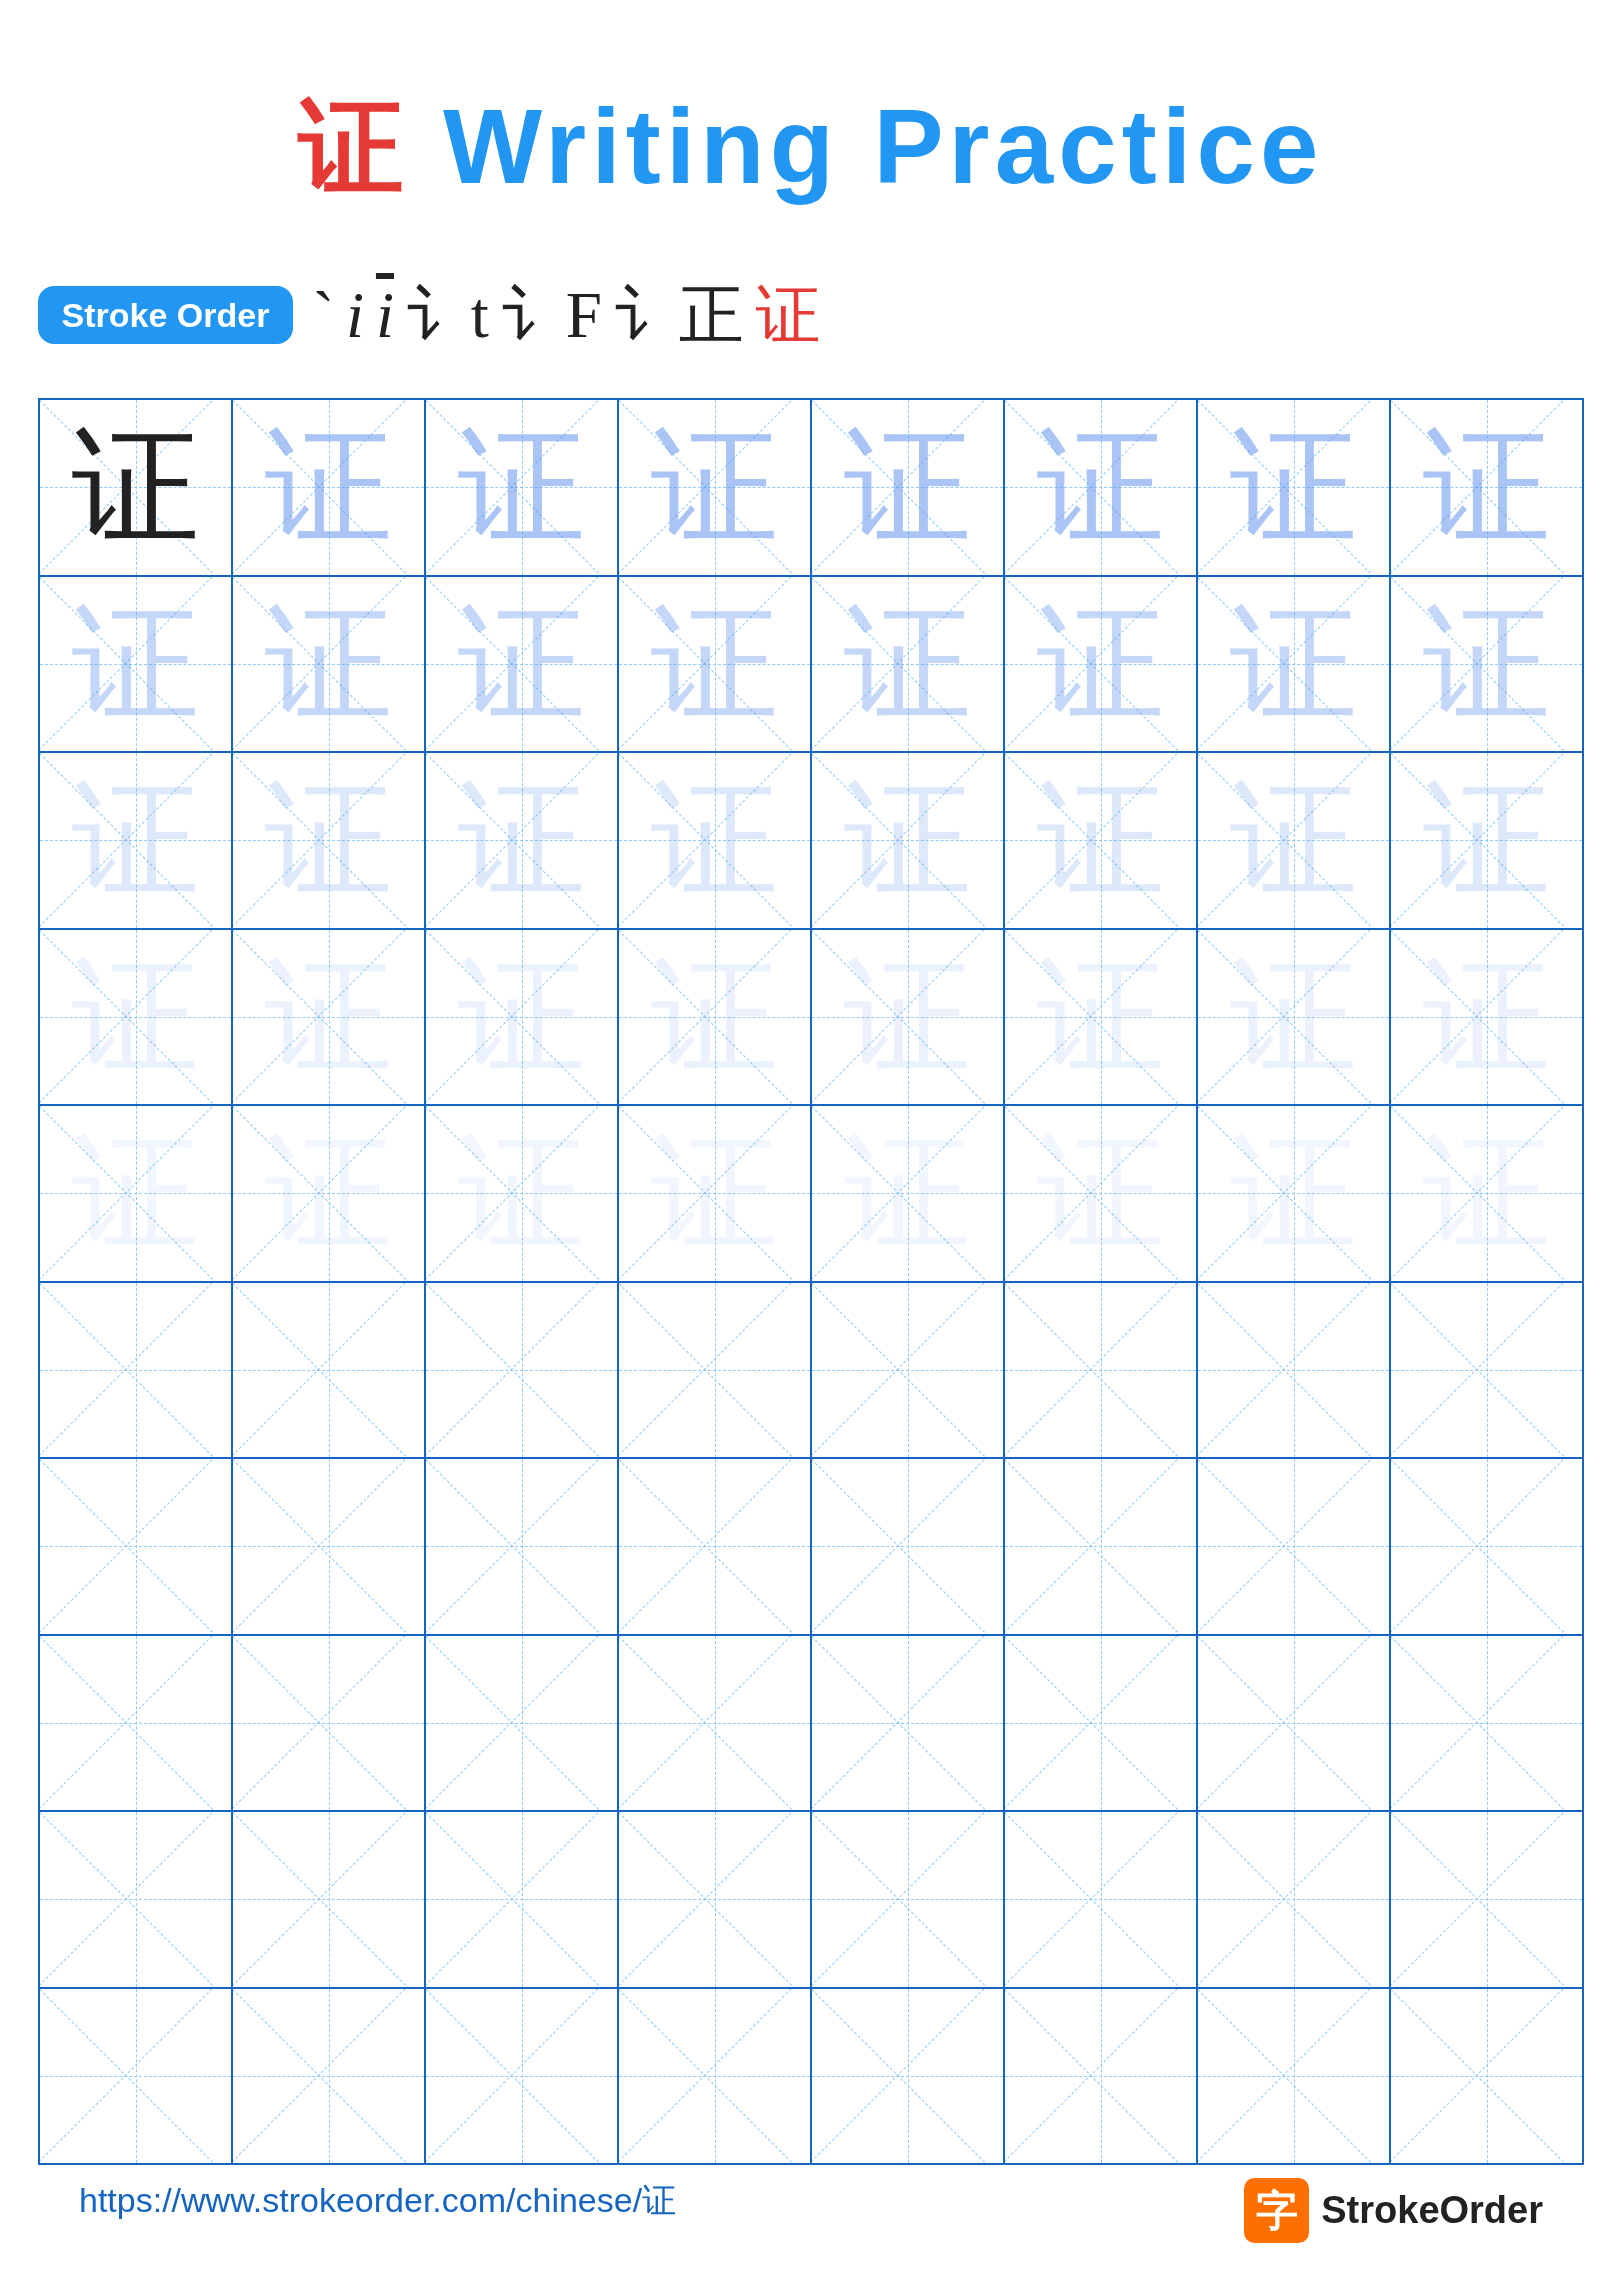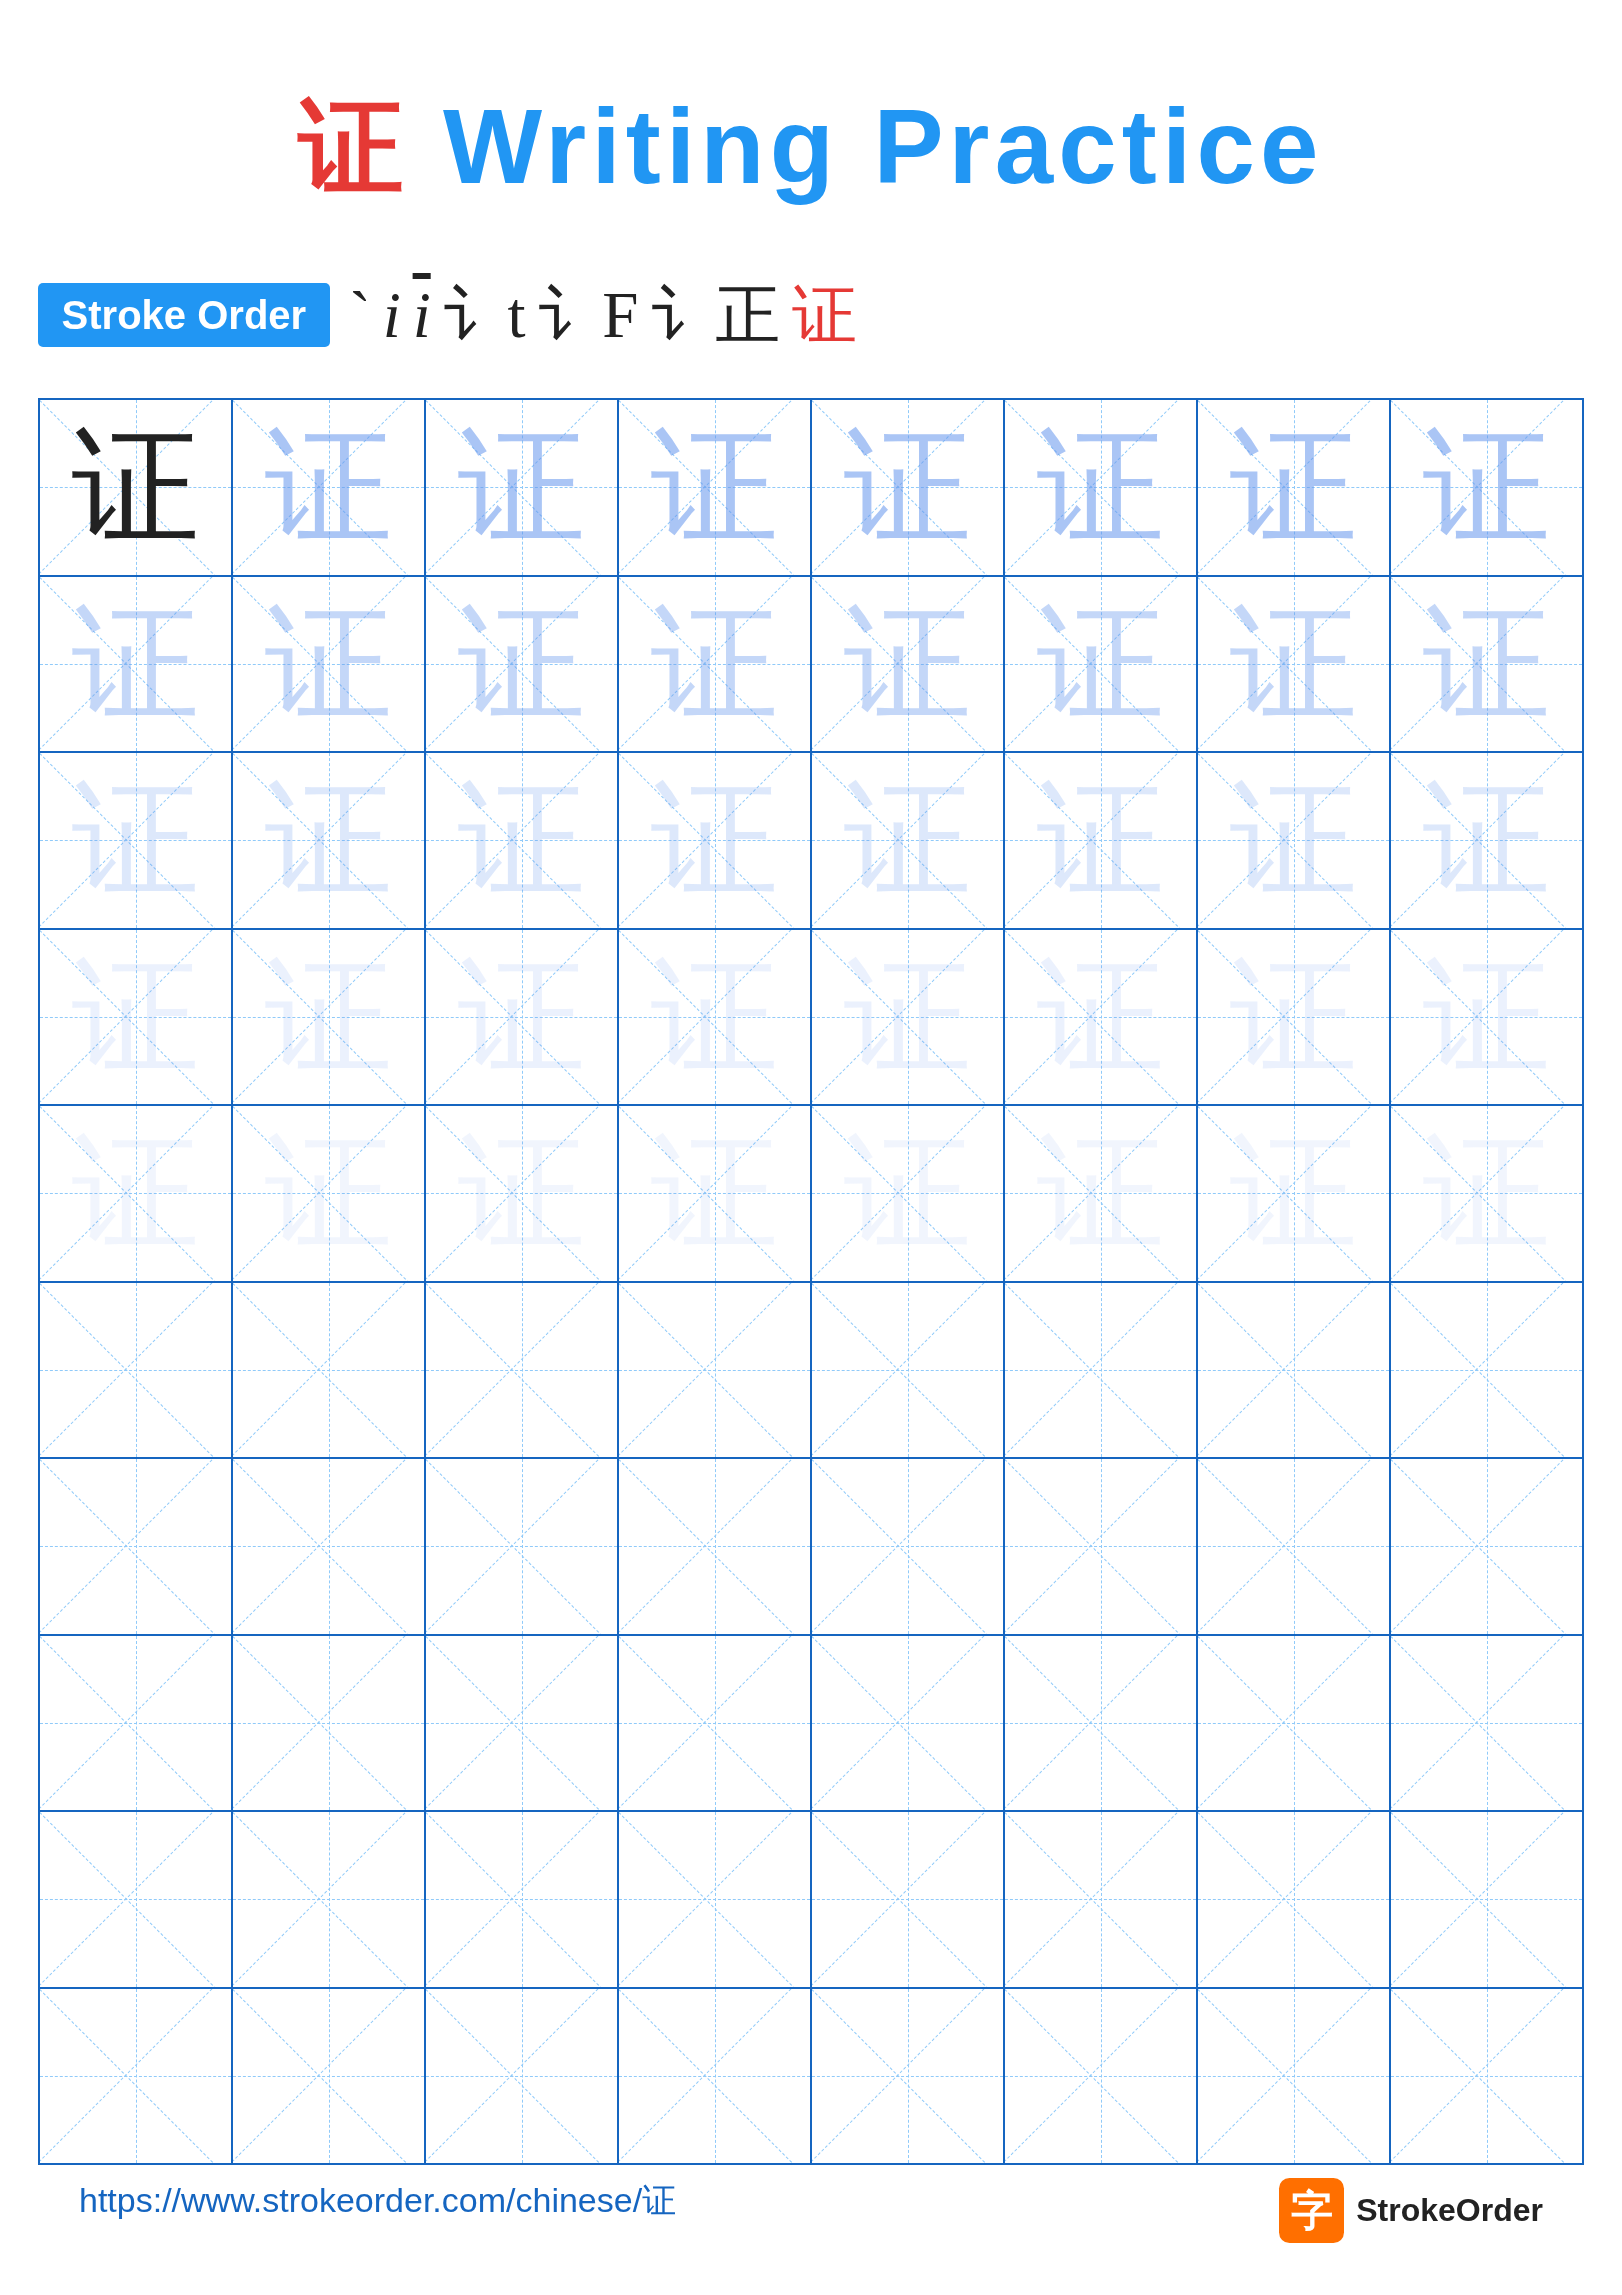--- a/index.html
+++ b/index.html
@@ -41,24 +41,24 @@
     .stroke-order-row {
       display: flex;
       align-items: center;
       margin-bottom: 39px;
       gap: 19.6px;
     }
 
     .stroke-order-badge {
       background: #2196F3;
       color: #fff;
-      font-size: 40px;
+      font-size: 34px;
       font-weight: bold;
       padding: 9.2px 23.6px;
-      border-radius: 5px;
+      border-radius: 16px;
       white-space: nowrap;
     }
 
     .stroke-sequence {
       display: flex;
       align-items: center;
       gap: 11.8px;
       font-size: 65px;
       font-family: 'KaiTi', 'STKaiti', serif;
     }
@@ -200,21 +200,21 @@
       display: flex;
       align-items: center;
       justify-content: center;
       font-size: 42px;
       color: white;
       font-family: 'SimSun', serif;
       font-weight: bold;
     }
 
     .footer-logo-text {
-      font-size: 32px;
+      font-size: 38px;
       font-weight: bold;
       color: #222;
     }
   </style>
 </head>
 <body>
 
 <div class="page">
 
   <div class="title">

